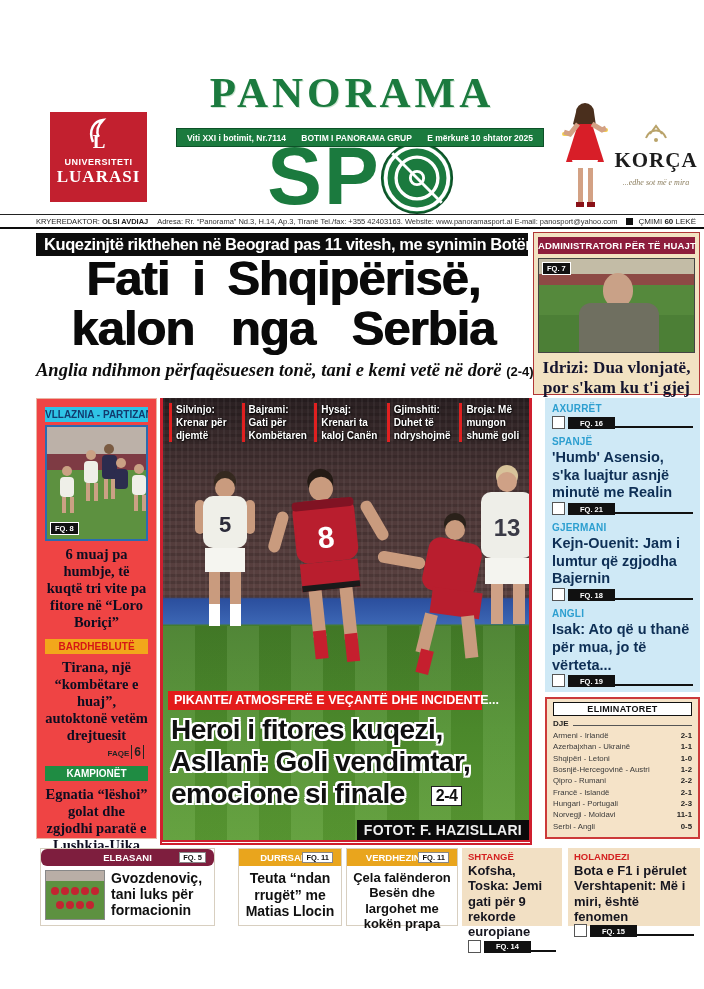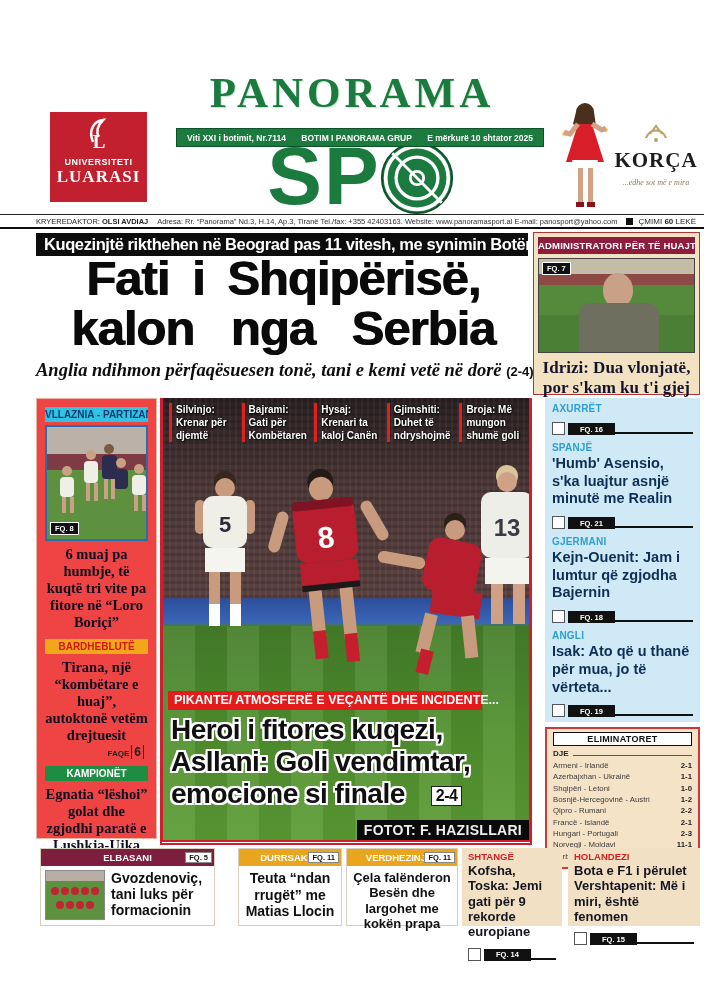--- a/index.html
+++ b/index.html
@@ -97,39 +97,39 @@
   .score-badge{display:inline-block;background:#fff;color:#111;font-size:16px;font-weight:bold;
       padding:0 4px;margin-left:26px;text-shadow:none;border:1px solid #222;vertical-align:middle;}
   .credit{position:absolute;right:0;bottom:0;background:#0a0a0a;color:#eee;font-size:14px;font-weight:bold;
       padding:2px 7px;letter-spacing:.3px;}
   
   .right-col{position:absolute;left:545px;top:398px;width:155px;}
   .right-items{background:#cfe9f6;padding:5px 7px 3px;box-sizing:border-box;}
   .r-item{margin-bottom:7px;}
   .r-label{color:#2d9fd0;font-weight:bold;font-size:10px;margin-bottom:2px;letter-spacing:.2px;}
   .r-headline{color:#0e2f55;font-weight:bold;font-size:14.5px;line-height:1.22;}
-  .r-badge{display:flex;align-items:flex-end;margin-top:8px;height:13px;justify-content:flex-end;}
+  .r-badge{display:flex;align-items:flex-end;margin-top:0;height:13px;justify-content:flex-end;}
   .r-check{width:11px;height:11px;background:#fff;border:1px solid #555;margin-right:3px;}
   .r-fq{background:#111;color:#fff;font-size:7.5px;font-weight:bold;padding:1.5px 12px;white-space:nowrap;}
   .r-line{flex:1;border-bottom:2px solid #111;margin-bottom:1px;}
   .results{margin-top:5px;background:#f5e3c8;border:2px solid #cc3a3a;padding:3px 6px 5px;box-sizing:border-box;}
   .res-header{border:1px solid #111;background:#fff;color:#111;font-weight:bold;font-size:9px;text-align:center;
       padding:1px 0;margin-bottom:3px;letter-spacing:.3px;}
   .res-day{display:flex;align-items:flex-end;font-weight:bold;font-size:8px;color:#222;margin-bottom:2px;}
   .res-dayline{flex:1;border-bottom:1px solid #555;margin:0 0 2px 4px;}
   .res-row{display:flex;justify-content:space-between;font-size:7.8px;color:#3a3a3a;line-height:1.45;}
   .res-row .sc{font-weight:bold;color:#222;}
   
   .b-box{position:absolute;top:848px;height:78px;box-sizing:border-box;}
   .b-frame{border:1px solid #d8cfc0;background:#fff;height:100%;box-sizing:border-box;}
   .b-header{height:17px;color:#fff;font-weight:bold;font-size:9.5px;display:flex;align-items:center;
       justify-content:center;position:relative;white-space:nowrap;}
-  .b-header .b-page{position:absolute;right:2px;top:2.5px;background:#fff;color:#111;font-size:7.5px;
+  .b-header .b-page{position:absolute;right:8px;top:2.5px;background:#fff;color:#111;font-size:7.5px;
       font-weight:bold;padding:0 3px;border:1px solid #888;}
-  .b-maroon{background:#7e1e3e;} .b-orange{background:#e9a51d;}
+  .b-maroon{background:#7e1e3e;border-radius:6px;} .b-orange{background:#e9a51d;}
   .b-body{display:flex;align-items:center;padding:4px;}
   .b-photo{width:58px;height:48px;border:1px solid #888;flex:none;}
   .b-headline{font-weight:bold;font-size:14px;line-height:1.12;padding-left:6px;color:#101010;}
   .b-center{font-weight:bold;font-size:14px;line-height:1.18;text-align:center;padding:4px 2px;color:#101010;}
   .b-tan{background:#f2e0c4;padding:3px 6px;}
   .b-label{color:#d42020;font-weight:bold;font-size:9.5px;margin-bottom:1px;}
   .b-tan-headline{font-weight:bold;font-size:13px;line-height:1.18;color:#15151f;}
 </style>
 </head>
 <body>

